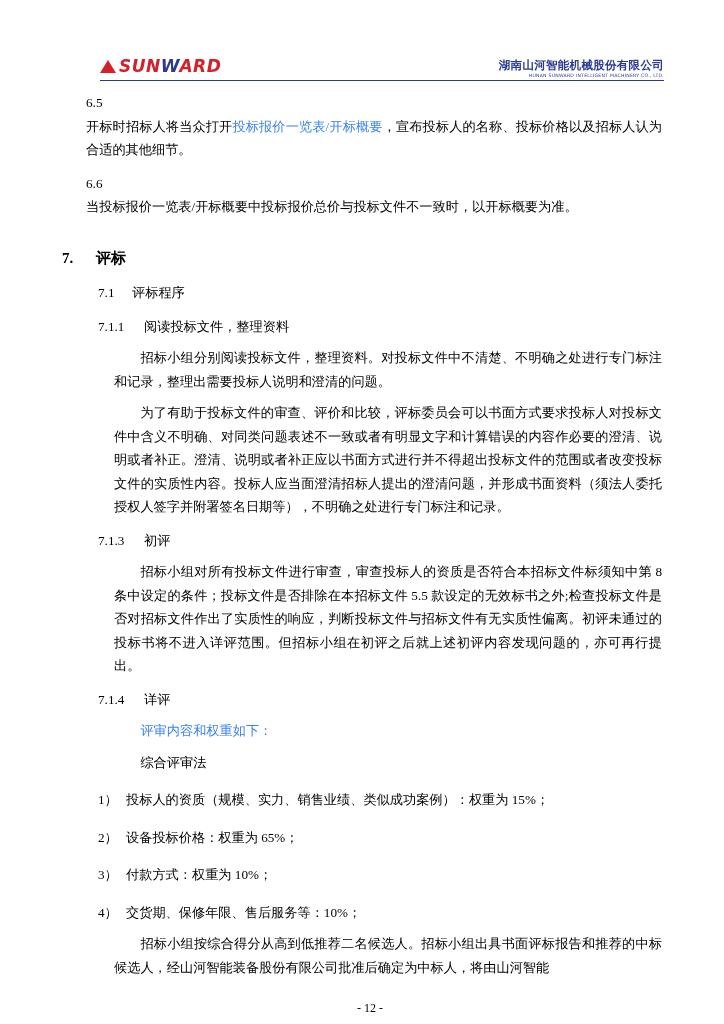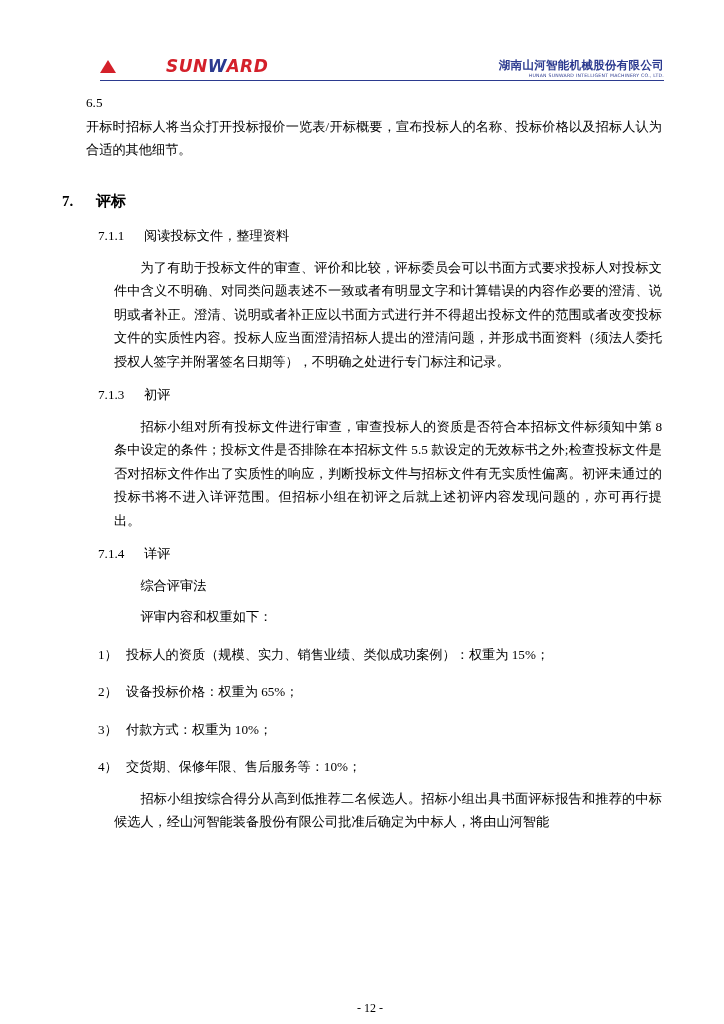--- a/index.html
+++ b/index.html
@@ -30,21 +30,20 @@
     height: 40px;
     border-bottom: 1.5px solid #2b3a8f;
     display: flex;
     align-items: flex-end;
     justify-content: space-between;
   }
   .logo-wrap {
     display: flex;
     align-items: center;
     margin-bottom: 4px;
-    gap: 47px;
   }
   .logo-mark {
     width: 16px;
     height: 16px;
     margin-right: 3px;
     position: relative;
   }
   .logo-mark:before {
     content: "";
     position: absolute;
@@ -114,21 +113,21 @@
     display: flex;
     margin-top: 26px;
     margin-bottom: 6px;
     font-weight: bold;
     font-size: 15px;
   }
   .section-head .sn {
     width: 34px;
   }
   .red {
-    color: #000000;
+    color: #3b82f6;
   }
   .block-para {
     margin-top: 8px;
     text-indent: 2em;
     text-align: justify;
   }
   .list-item {
     display: flex;
     margin-top: 14px;
     margin-left: 36px;
@@ -165,48 +164,57 @@
     </div>
   </div>
 
   <div class="content">
 
     <div class="numbered indent-1">
       <div class="num">6.5</div>
       <div class="txt"><span>开标时招标人将当众打开</span><span class="red">投标报价一览表/开标概要</span><span>，宣布投标人的名称、投标价格以及招标人认为合适的其他细节。</span></div>
     </div>
 
+    <div class="numbered indent-1">
+      <div class="num">6.6</div>
+      <div class="txt">当投标报价一览表/开标概要中投标报价总价与投标文件不一致时，以开标概要为准。</div>
+    </div>
 
     <div class="section-head">
       <div class="sn">7.</div>
       <div>评标</div>
     </div>
 
+    <div class="numbered indent-2">
+      <div class="num">7.1</div>
+      <div class="txt">评标程序</div>
+    </div>
 
     <div class="numbered indent-2">
       <div class="num" style="width:46px">7.1.1</div>
       <div class="txt">阅读投标文件，整理资料</div>
     </div>
+    <div class="block-para indent-3">招标小组分别阅读投标文件，整理资料。对投标文件中不清楚、不明确之处进行专门标注和记录，整理出需要投标人说明和澄清的问题。</div>
 
     <div class="block-para indent-3">为了有助于投标文件的审查、评价和比较，评标委员会可以书面方式要求投标人对投标文件中含义不明确、对同类问题表述不一致或者有明显文字和计算错误的内容作必要的澄清、说明或者补正。澄清、说明或者补正应以书面方式进行并不得超出投标文件的范围或者改变投标文件的实质性内容。投标人应当面澄清招标人提出的澄清问题，并形成书面资料（须法人委托授权人签字并附署签名日期等），不明确之处进行专门标注和记录。</div>
 
     <div class="numbered indent-2">
       <div class="num" style="width:46px">7.1.3</div>
       <div class="txt">初评</div>
     </div>
     <div class="block-para indent-3">招标小组对所有投标文件进行审查，审查投标人的资质是否符合本招标文件标须知中第 8 条中设定的条件；投标文件是否排除在本招标文件 5.5 款设定的无效标书之外;检查投标文件是否对招标文件作出了实质性的响应，判断投标文件与招标文件有无实质性偏离。初评未通过的投标书将不进入详评范围。但招标小组在初评之后就上述初评内容发现问题的，亦可再行提出。</div>
 
     <div class="numbered indent-2">
       <div class="num" style="width:46px">7.1.4</div>
       <div class="txt">详评</div>
     </div>
 
+    <div class="block-para indent-3 red">评审内容和权重如下：</div>
+
     <div class="block-para indent-3">综合评审法</div>
-
-    <div class="block-para indent-3 red">评审内容和权重如下：</div>
 
     <div class="list-item">
       <div class="li-num">1）</div>
       <div class="li-txt">投标人的资质（规模、实力、销售业绩、类似成功案例）：权重为 15%；</div>
     </div>
     <div class="list-item">
       <div class="li-num">2）</div>
       <div class="li-txt">设备投标价格：权重为 65%；</div>
     </div>
     <div class="list-item">

